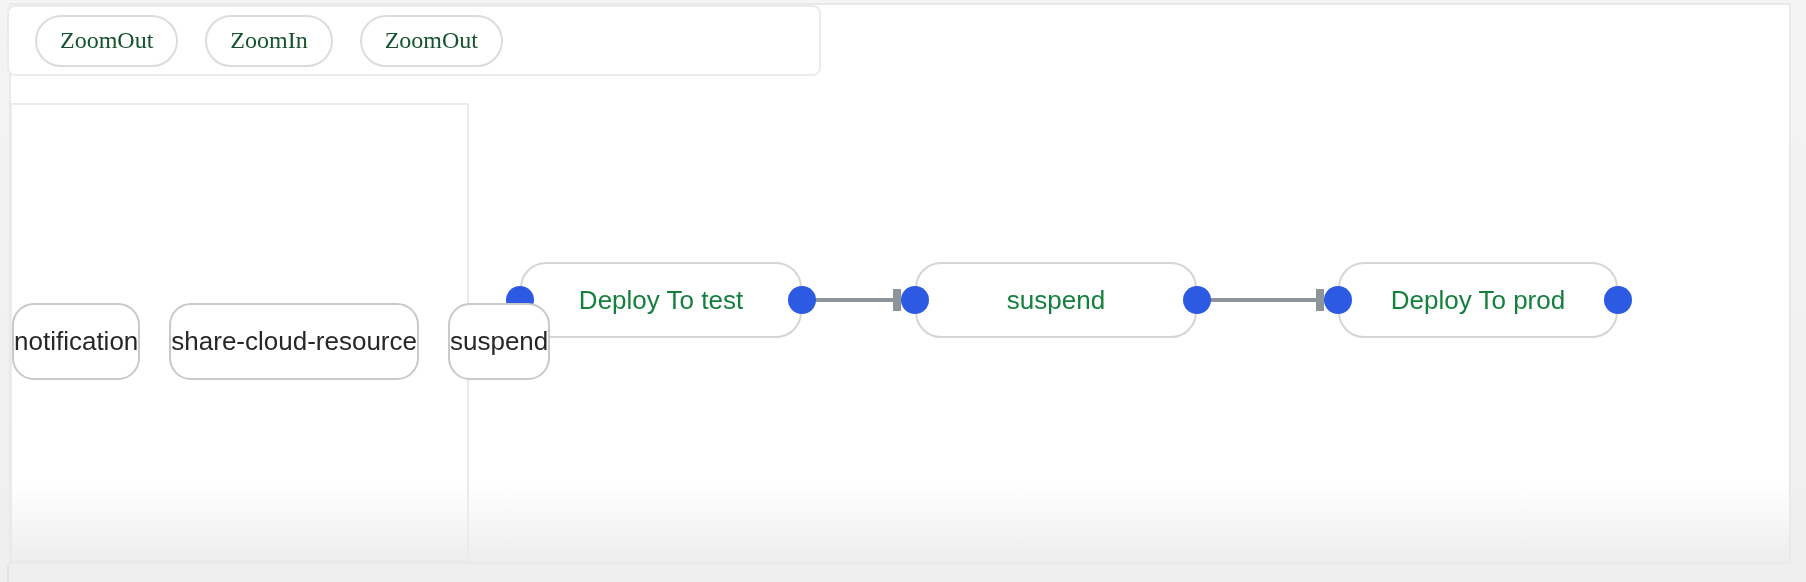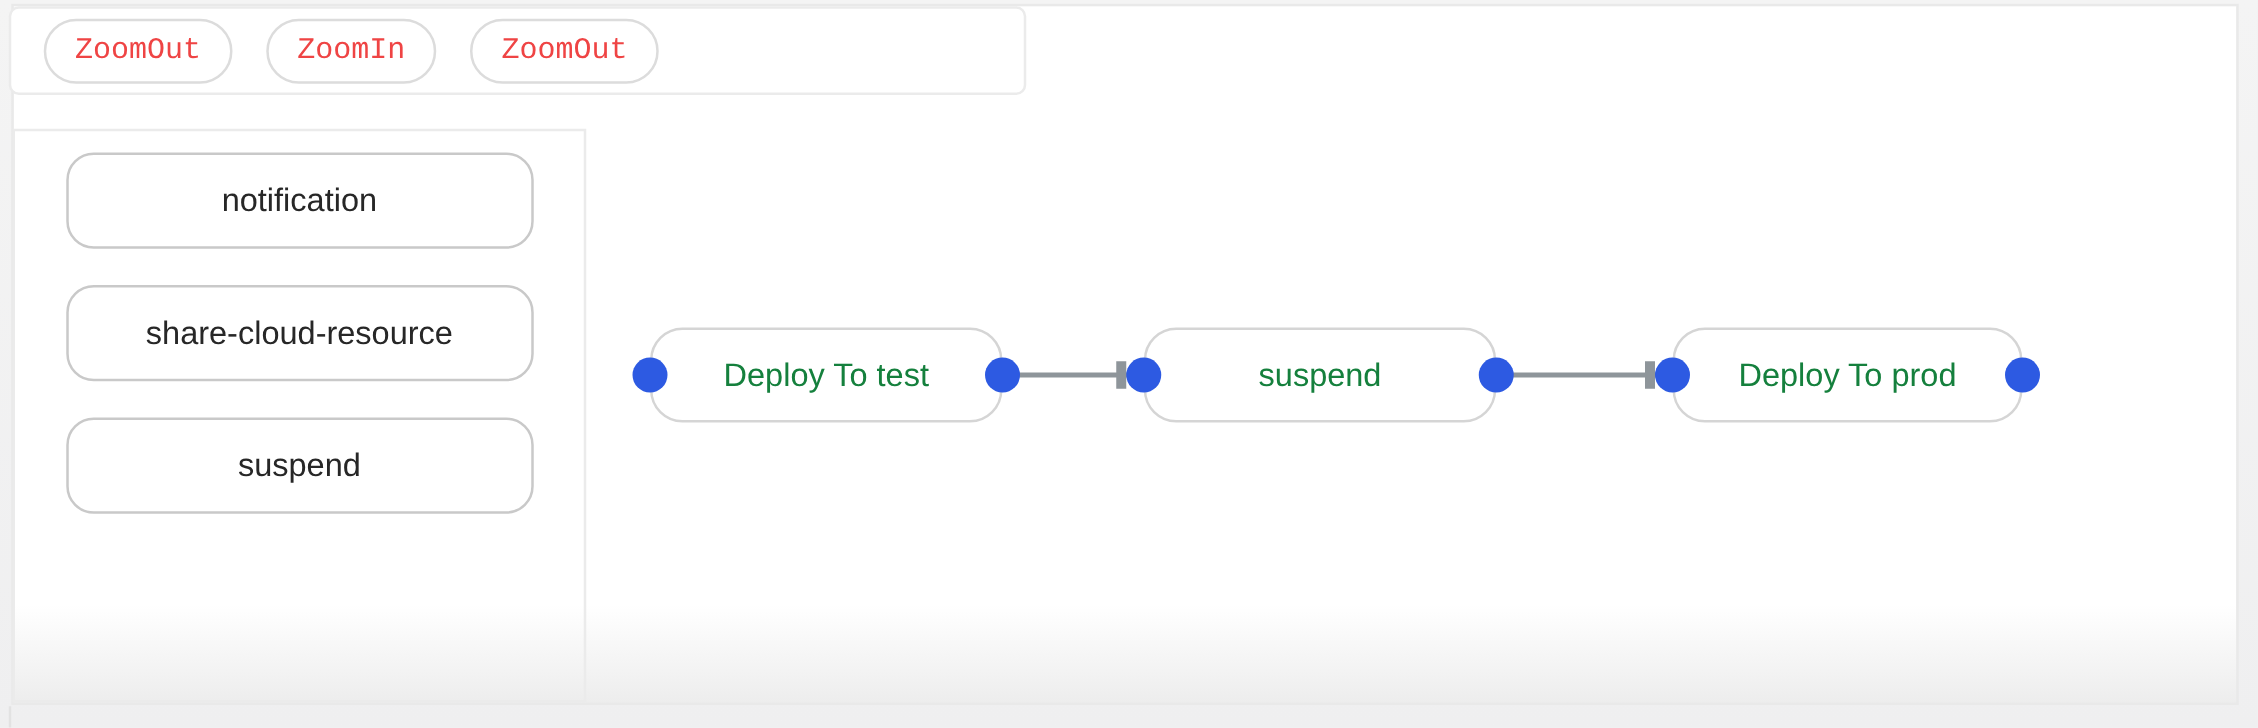--- a/index.html
+++ b/index.html
@@ -44,38 +44,38 @@
     padding-left: 26px;
     gap: 27px;
     z-index: 2;
   }
   .tb-btn {
     height: 52px;
     padding: 0 23px;
     border: 2px solid #dcdcdc;
     border-radius: 26px;
     background: #ffffff;
-    font-family: Liberation Mono, monospace;
+    font-family: Liberation Serif, serif;
     font-size: 24px;
-    color: #ef4444;
+    color: #14532d;
     display: flex;
     align-items: center;
     justify-content: center;
     cursor: pointer;
     white-space: nowrap;
   }
   
   .sidebar {
     position: absolute;
     left: 10px; top: 103px;
     width: 459px; height: 459px;
     border: 2px solid #ebebeb;
     background: transparent;
     display: flex;
-    flex-direction: column;
+    flex-direction: row;
     align-items: center;
     padding-top: 17px;
     gap: 29px;
     z-index: 2;
   }
   .palette-item {
     width: 374px;
     height: 77px;
     border: 2px solid #c9c9c9;
     border-radius: 22px;

